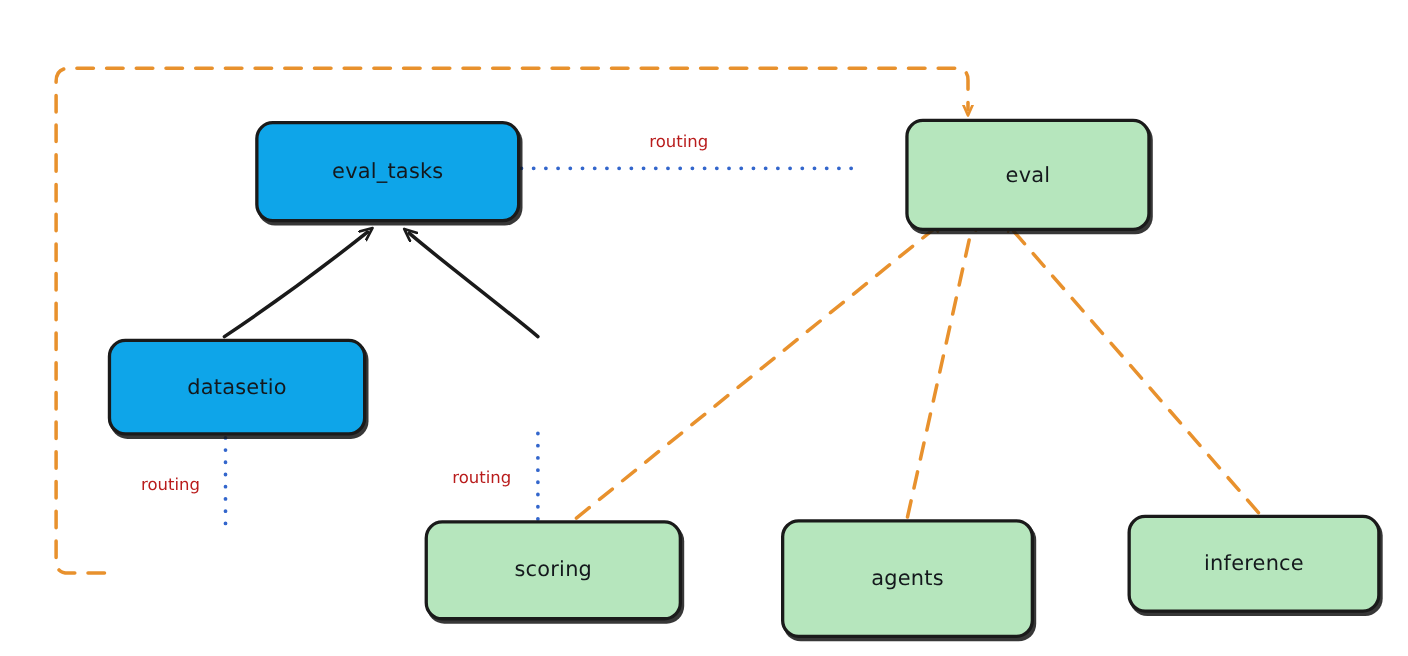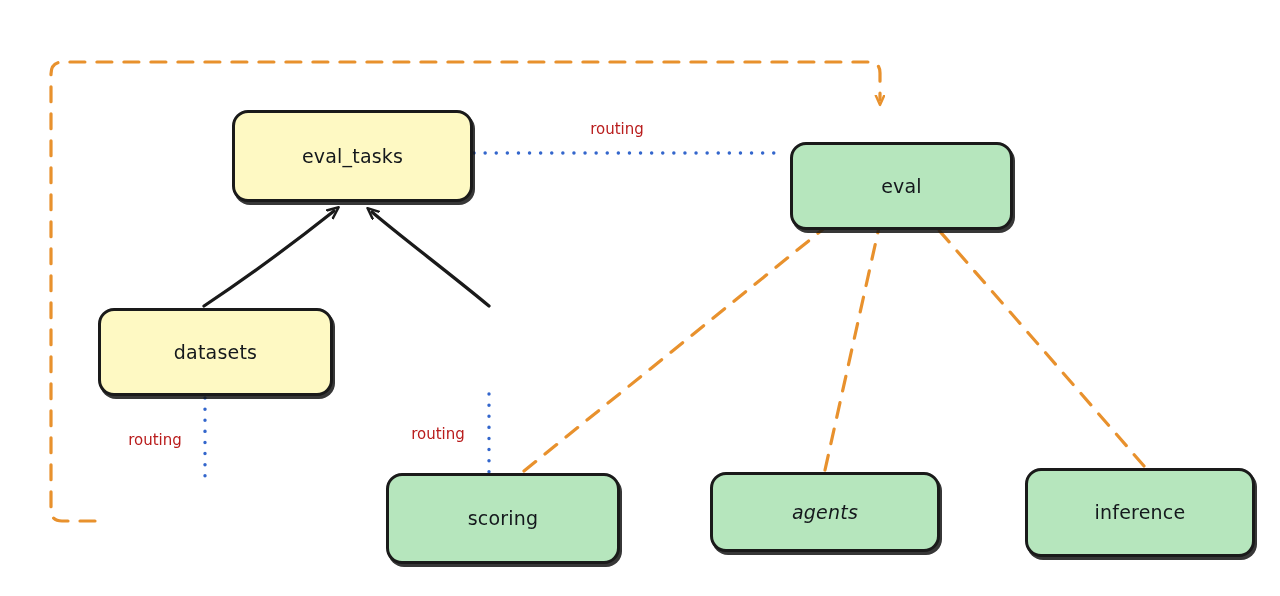--- a/index.html
+++ b/index.html
@@ -31,21 +31,21 @@
     position: absolute;
     box-sizing: border-box;
     display: flex;
     align-items: center;
     justify-content: center;
     border: 3px solid #1a1a1a;
     border-radius: 16px;
     box-shadow: 2px 3px 0 rgba(20,20,20,0.85);
   }
   .node-api {
-    background: #fef9c3;
+    background: #0ea5e9;
   }
   .node-provider {
     background: #b6e6bd;
   }
   .node-label {
     font-family: "DejaVu Sans", sans-serif;
     font-size: 19px;
     line-height: 1;
     color: #14181c;
     letter-spacing: 0.2px;
@@ -96,35 +96,35 @@
 
     <path d="M 825,470 L 884,205" fill="none" stroke="#e8912d" stroke-width="3.2" stroke-linecap="round" stroke-dasharray="15 12" marker-end="url(#arrow-orange)"></path>
 
     <path d="M 1144,466 L 917,205" fill="none" stroke="#e8912d" stroke-width="3.2" stroke-linecap="round" stroke-dasharray="15 12" marker-end="url(#arrow-orange)"></path>
   </svg>
 
   <div class="node node-api" style="left:232px; top:110px; width:241px; height:92px;">
     <span class="node-label">eval_tasks</span>
   </div>
 
-  <div class="node node-provider" style="left:790px; top:108px; width:223px; height:88px;margin-top:34px;">
+  <div class="node node-provider" style="left:823px; top:108px; width:223px; height:102px;">
     <span class="node-label">eval</span>
   </div>
 
   <div class="node node-api" style="left:98px; top:308px; width:235px; height:88px;">
-    <span class="node-label">datasets</span>
+    <span class="node-label">datasetio</span>
   </div>
 
 
 
   <div class="node node-provider" style="left:386px; top:473px; width:234px; height:91px;">
     <span class="node-label">scoring</span>
   </div>
 
-  <div class="node node-provider" style="left:710px; top:472px; width:230px; height:80px;font-style:italic;">
+  <div class="node node-provider" style="left:710px; top:472px; width:230px; height:108px;">
     <span class="node-label">agents</span>
   </div>
 
   <div class="node node-provider" style="left:1025px; top:468px; width:230px; height:89px;">
     <span class="node-label">inference</span>
   </div>
 
   <div class="edge-label" style="left:617px; top:129px;">routing</div>
 
   <div class="edge-label" style="left:155px; top:440px;">routing</div>

